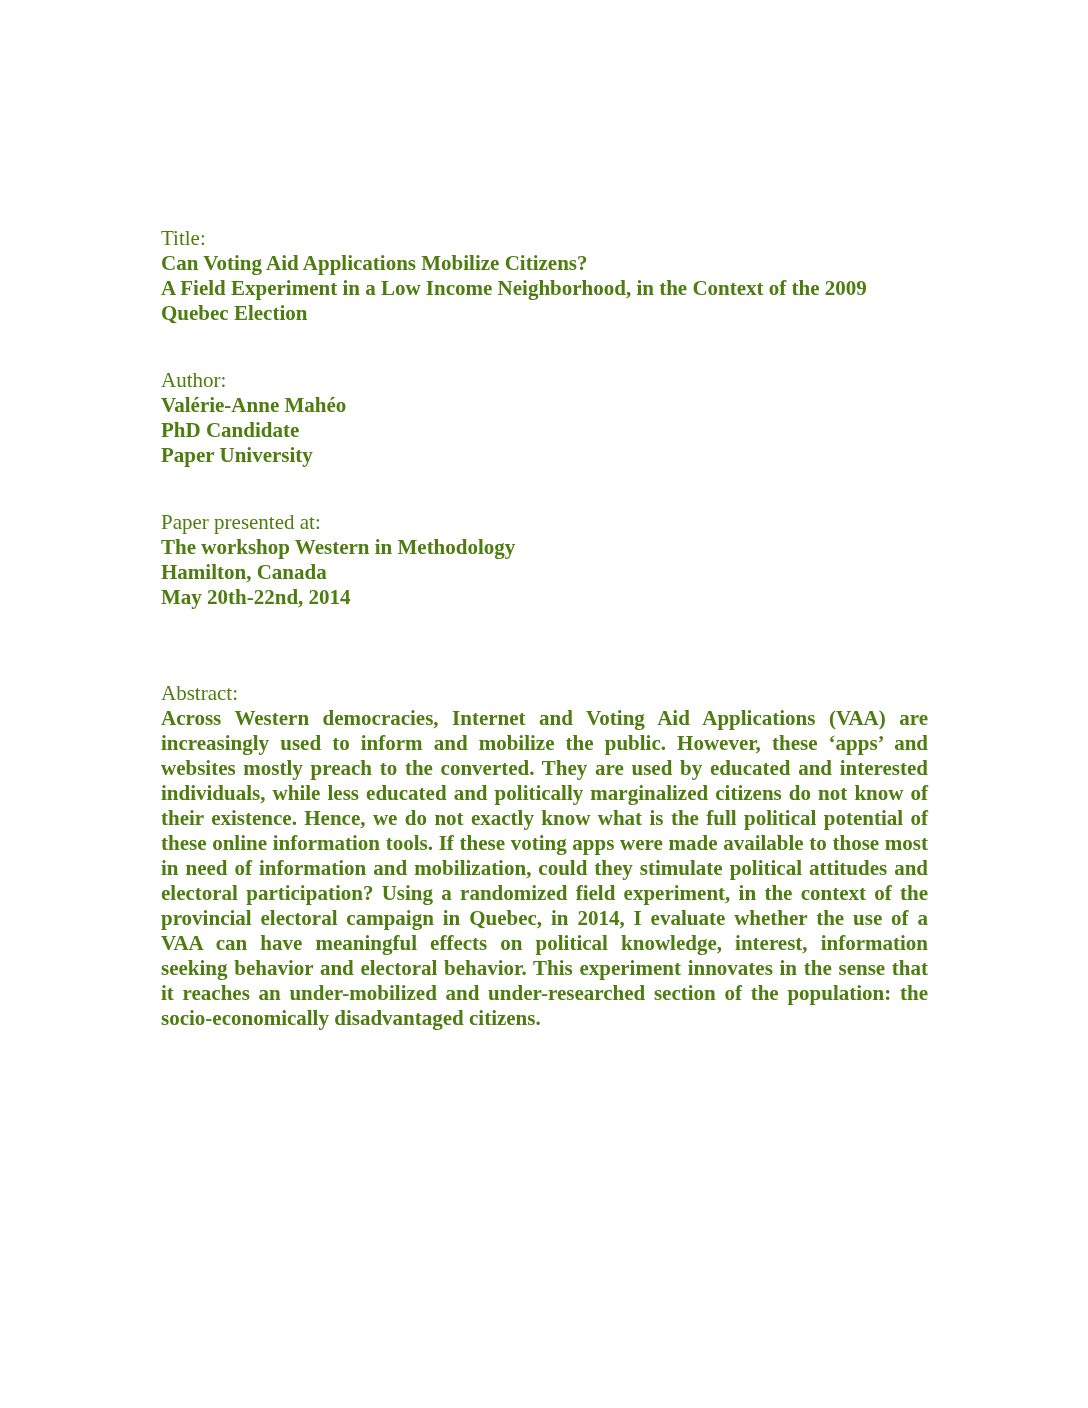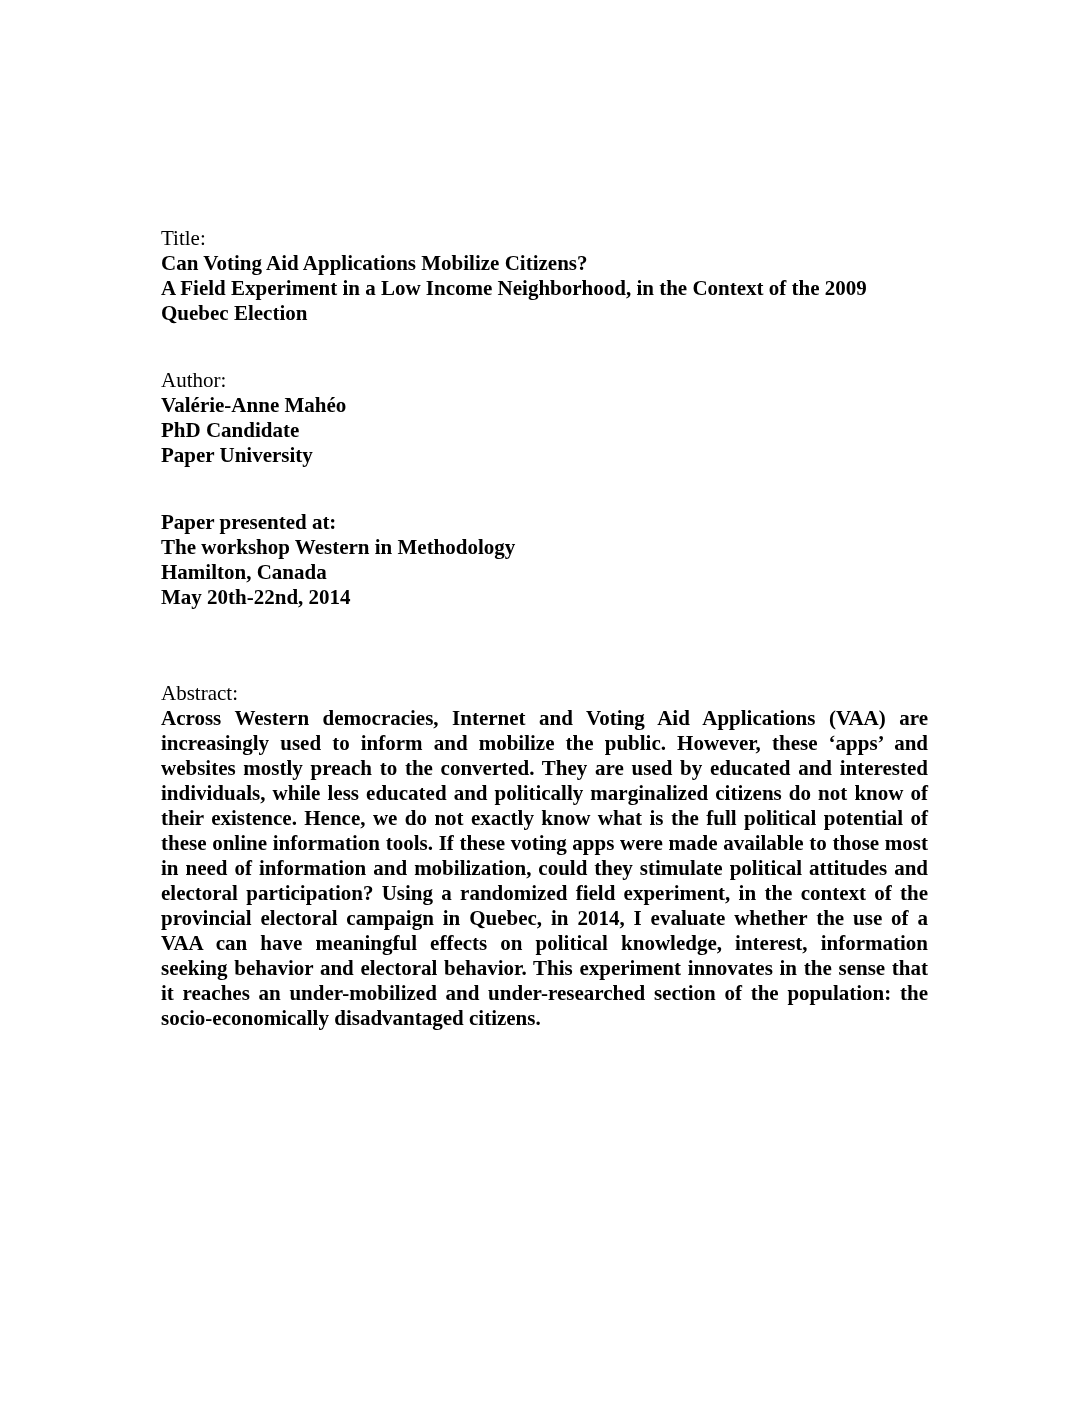--- a/index.html
+++ b/index.html
@@ -3,34 +3,34 @@
 <meta charset="utf-8">
 <style>
   * { margin: 0; padding: 0; box-sizing: border-box; }
   html, body { background: #ffffff; }
   .page {
     position: relative;
     width: 1088px;
     height: 1408px;
     margin: 0 auto;
     background: #ffffff;
-    color: #000000;
+    color: #4d7c0f;
     font-family: "Liberation Serif", "DejaVu Serif", serif;
     font-size: 21px;
     line-height: 25px;
     padding: 226px 160px 0 161px;
     overflow: hidden;
   }
   .block { margin-top: 42px; }
   .block:first-child { margin-top: 0; }
   .block.abstract { margin-top: 71px; }
   .line { white-space: normal; }
   .bold { font-weight: 700; }
   .label { font-weight: 400; }
-  .label.bold-label { font-weight: 700; }
+  .label.bold-label { font-weight: 400; }
   .justified {
     text-align: justify;
     text-justify: inter-word;
     font-weight: 700;
   }
 </style>
 </head>
 <body>
 
 <div class="page">

